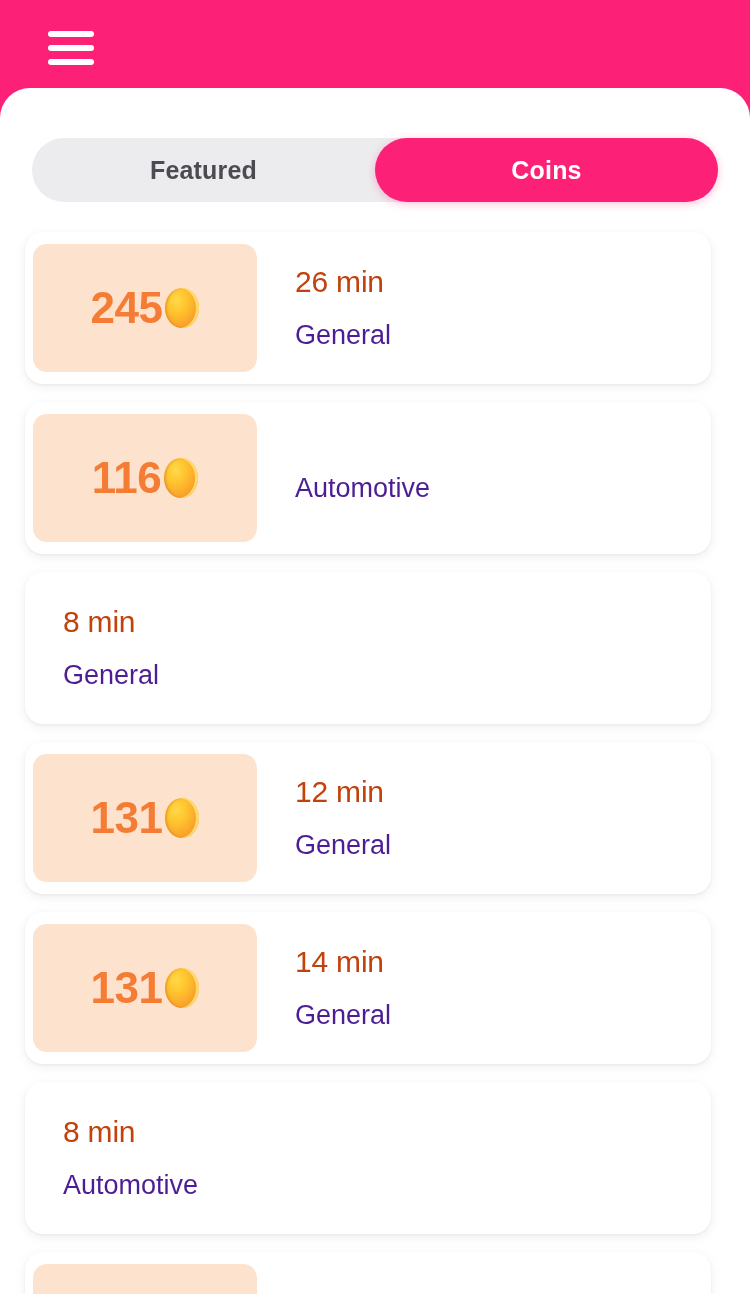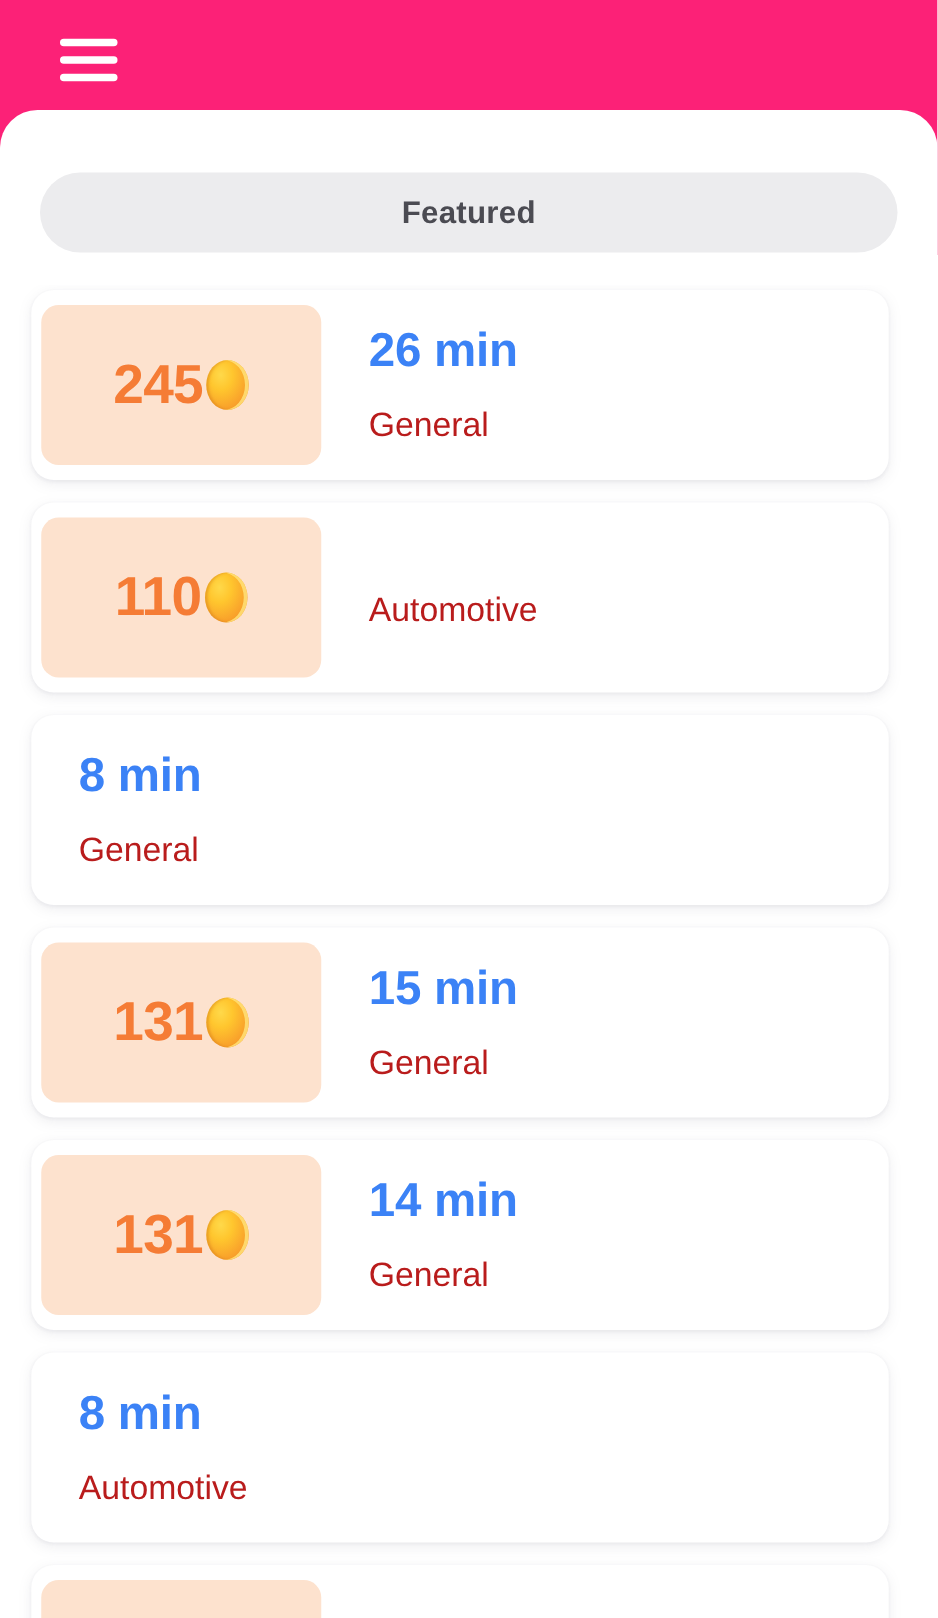--- a/index.html
+++ b/index.html
@@ -137,31 +137,31 @@
     flex-shrink: 0;
   }
 
   .card-body {
     margin-left: 38px;
     display: flex;
     flex-direction: column;
     justify-content: center;
   }
   .card-title {
-    font-size: 38px;
-    font-weight: bold;
-    color: #3b82f6;
+    font-size: 30px;
+    font-weight: normal;
+    color: #c2410c;
     line-height: 1.15;
     letter-spacing: -0.2px;
   }
   .card-sub {
     margin-top: 21px;
     font-size: 27px;
     font-weight: normal;
-    color: #b91c1c;
+    color: #4c1d95;
     line-height: 1.15;
   }
 </style>
 </head>
 <body>
 
 <div id="app">
 
   <div class="header">
     <div class="hamburger">
@@ -170,55 +170,58 @@
       <span></span>
     </div>
   </div>
 
   <div class="sheet">
 
     <div class="tabbar">
       <div class="tab">
         <span>Featured</span>
       </div>
+      <div class="tab active">
+        <span>Coins</span>
+      </div>
     </div>
 
     <div class="list" id="list">
         <div class="card">
           <div class="badge">
             <span class="badge-num">245</span>
             <span class="coin"></span>
           </div>
           <div class="card-body">
             <div class="card-title">26 min</div>
             <div class="card-sub">General</div>
           </div>
         </div>
         <div class="card">
           <div class="badge">
-            <span class="badge-num">110</span>
+            <span class="badge-num">116</span>
             <span class="coin"></span>
           </div>
           <div class="card-body">
             <div class="card-sub">Automotive</div>
           </div>
         </div>
         <div class="card">
           <div class="card-body">
             <div class="card-title">8 min</div>
             <div class="card-sub">General</div>
           </div>
         </div>
         <div class="card">
           <div class="badge">
             <span class="badge-num">131</span>
             <span class="coin"></span>
           </div>
           <div class="card-body">
-            <div class="card-title">15 min</div>
+            <div class="card-title">12 min</div>
             <div class="card-sub">General</div>
           </div>
         </div>
         <div class="card">
           <div class="badge">
             <span class="badge-num">131</span>
             <span class="coin"></span>
           </div>
           <div class="card-body">
             <div class="card-title">14 min</div>

